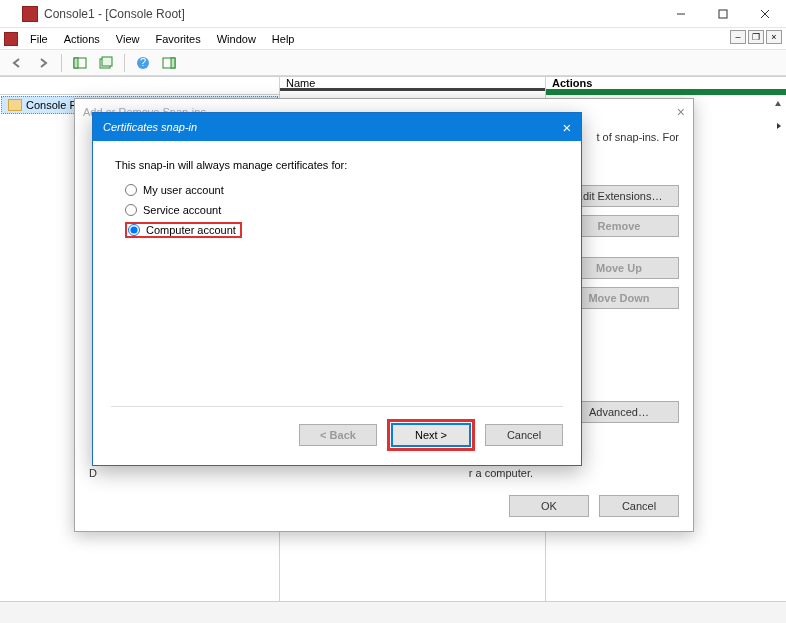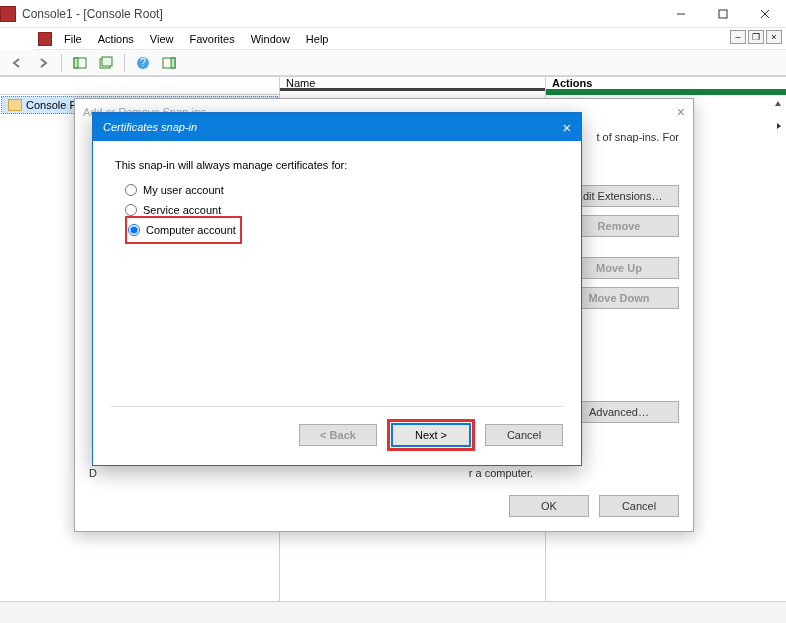--- a/index.html
+++ b/index.html
@@ -1,26 +1,26 @@
 <!DOCTYPE html>
 <html><head>
 <meta charset="utf-8">
 <style>
 * { box-sizing: border-box; margin: 0; padding: 0; font-family: "Segoe UI", Tahoma, sans-serif; font-size: 11px; }
 body { background: #fff; width: 786px; height: 623px; overflow: hidden; position: relative; }
 
 
-.titlebar { height: 28px; background: #fff; border-bottom: 1px solid #e5e5e5; display: flex; align-items: center; padding-left: 0; color: #000; }
+.titlebar { height: 28px; background: #fff; border-bottom: 1px solid #e5e5e5; display: flex; align-items: center; padding-left: 22px; color: #000; }
 .titlebar .appicon { width: 16px; height: 16px; background: #b03030; margin-right: 6px; border:1px solid #8a2020; position:relative; }
 .titlebar .title { flex: 1; font-size: 12px; color: #444; }
 .titlebar .win-controls { display: flex; }
 .titlebar .win-btn { width: 42px; height: 26px; display:flex; align-items:center; justify-content:center; color:#333; }
 .titlebar .win-btn svg { width:10px; height:10px; }
 
-.menubar { height: 22px; background:#fff; border-bottom:1px solid #e5e5e5; display:flex; align-items:center; padding-left:4px; position:relative;margin-left:34px; }
+.menubar { height: 22px; background:#fff; border-bottom:1px solid #e5e5e5; display:flex; align-items:center; padding-left:4px; position:relative; }
 .menubar .mitem { padding: 2px 8px; cursor:default; }
 .menubar .mdi-controls { position:absolute; right:4px; top:2px; display:flex; gap:2px; }
 .menubar .mdi-controls .mb { width:16px; height:14px; border:1px solid #999; background:#f4f4f4; display:flex; align-items:center; justify-content:center; font-size:9px; }
 
 .toolbar { height: 26px; background:#fafafa; border-bottom:1px solid #d8d8d8; display:flex; align-items:center; padding-left:6px; gap:4px; }
 .toolbar .tbtn { width:22px; height:20px; display:flex; align-items:center; justify-content:center; border:1px solid transparent; }
 .toolbar .sep { width:1px; height:18px; background:#ccc; margin:0 3px; }
 
 .content { position:absolute; top:76px; left:0; right:0; bottom:22px; display:flex; border-top:1px solid #d0d0d0; }
 .tree-pane { width:280px; border-right:1px solid #d0d0d0; background:#fff; }
@@ -51,21 +51,21 @@
 .backdrop-dialog .dlg-footer .wbtn { width:80px; margin:0; }
 
 
 .wizard { position:absolute; left:92px; top:112px; width:490px; height:354px; background:#fff; border:1px solid #1a6fc4; box-shadow:0 6px 20px rgba(0,0,0,.3); }
 .wizard .wiz-title { height:28px; background:#0a7cdc; color:#fff; display:flex; align-items:center; padding:0 10px; font-size:12px;font-style:italic; }
 .wizard .wiz-title .close { margin-left:auto; color:#fff; font-size:15px; cursor:default; }
 .wizard .wiz-body { padding: 18px 22px; }
 .wizard .prompt { margin-bottom:10px; }
 .wizard .radio-row { display:flex; align-items:center; gap:6px; margin:2px 0 2px 10px; height:18px; }
 .wizard input[type=radio]{ width:12px; height:12px; }
-.wizard .highlight { border:2px solid #e03030; padding:0 4px 0 1px; display:inline-flex; align-items:center; gap:6px; height:28px; }
+.wizard .highlight { border:2px solid #e03030; padding:0 4px 0 1px; display:inline-flex; align-items:center; gap:6px; height:16px; }
 .wizard .hr { position:absolute; left:18px; right:18px; bottom:58px; height:1px; background:#dcdcdc; }
 .wizard .wiz-footer { position:absolute; right:18px; bottom:14px; display:flex; gap:10px; align-items:center; }
 .wizard .wiz-footer .wbtn { width:78px; margin:0; }
 .wizard .wiz-footer .next-wrap { border:3px solid #e03030; padding:2px; }
 .wizard .wiz-footer .next-wrap .wbtn { border:1px solid #0a7cdc; outline:1px solid #0a7cdc; color:#000; background:#e6e6e6; }
 
 .tiny-icon { width:14px; height:14px; display:inline-block; }
 </style>
 </head>
 <body>

